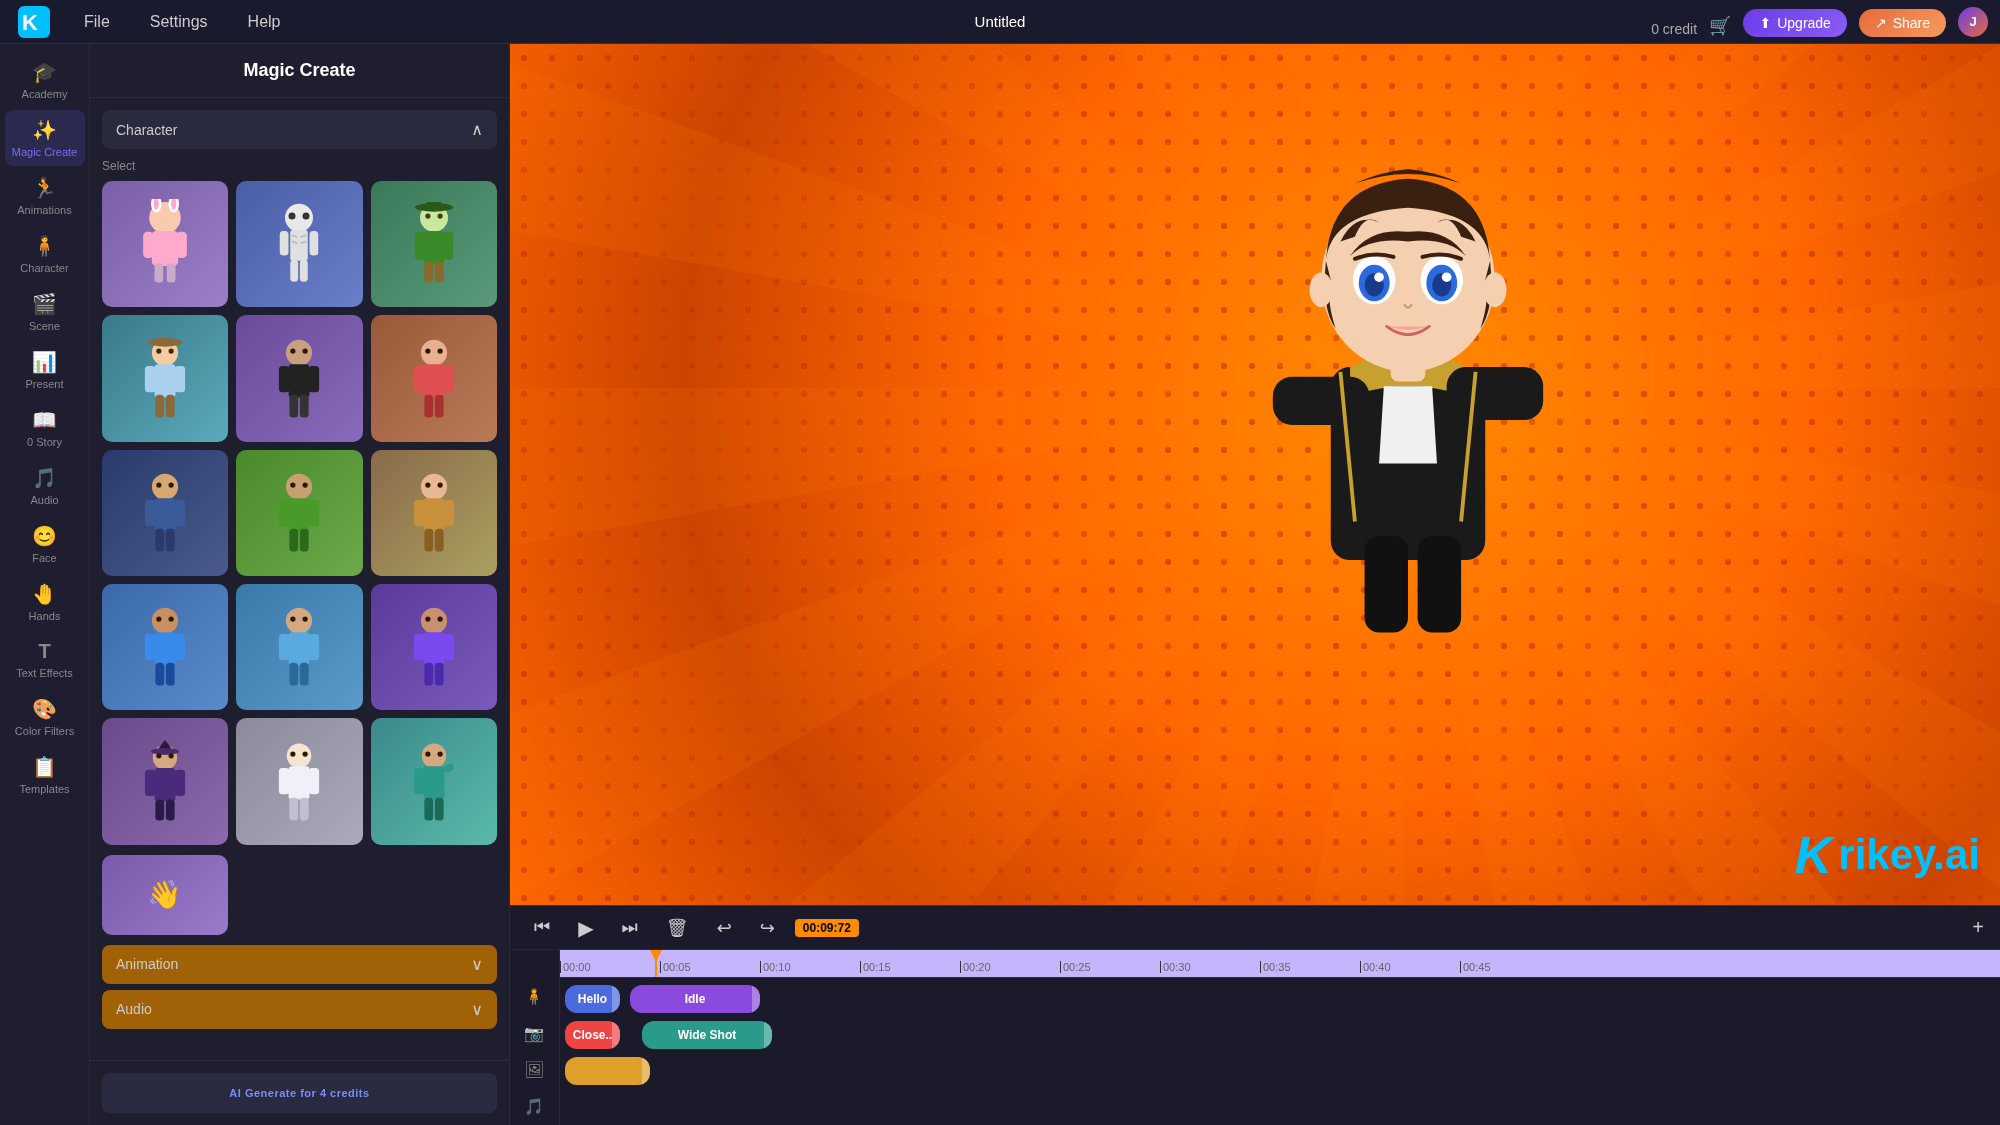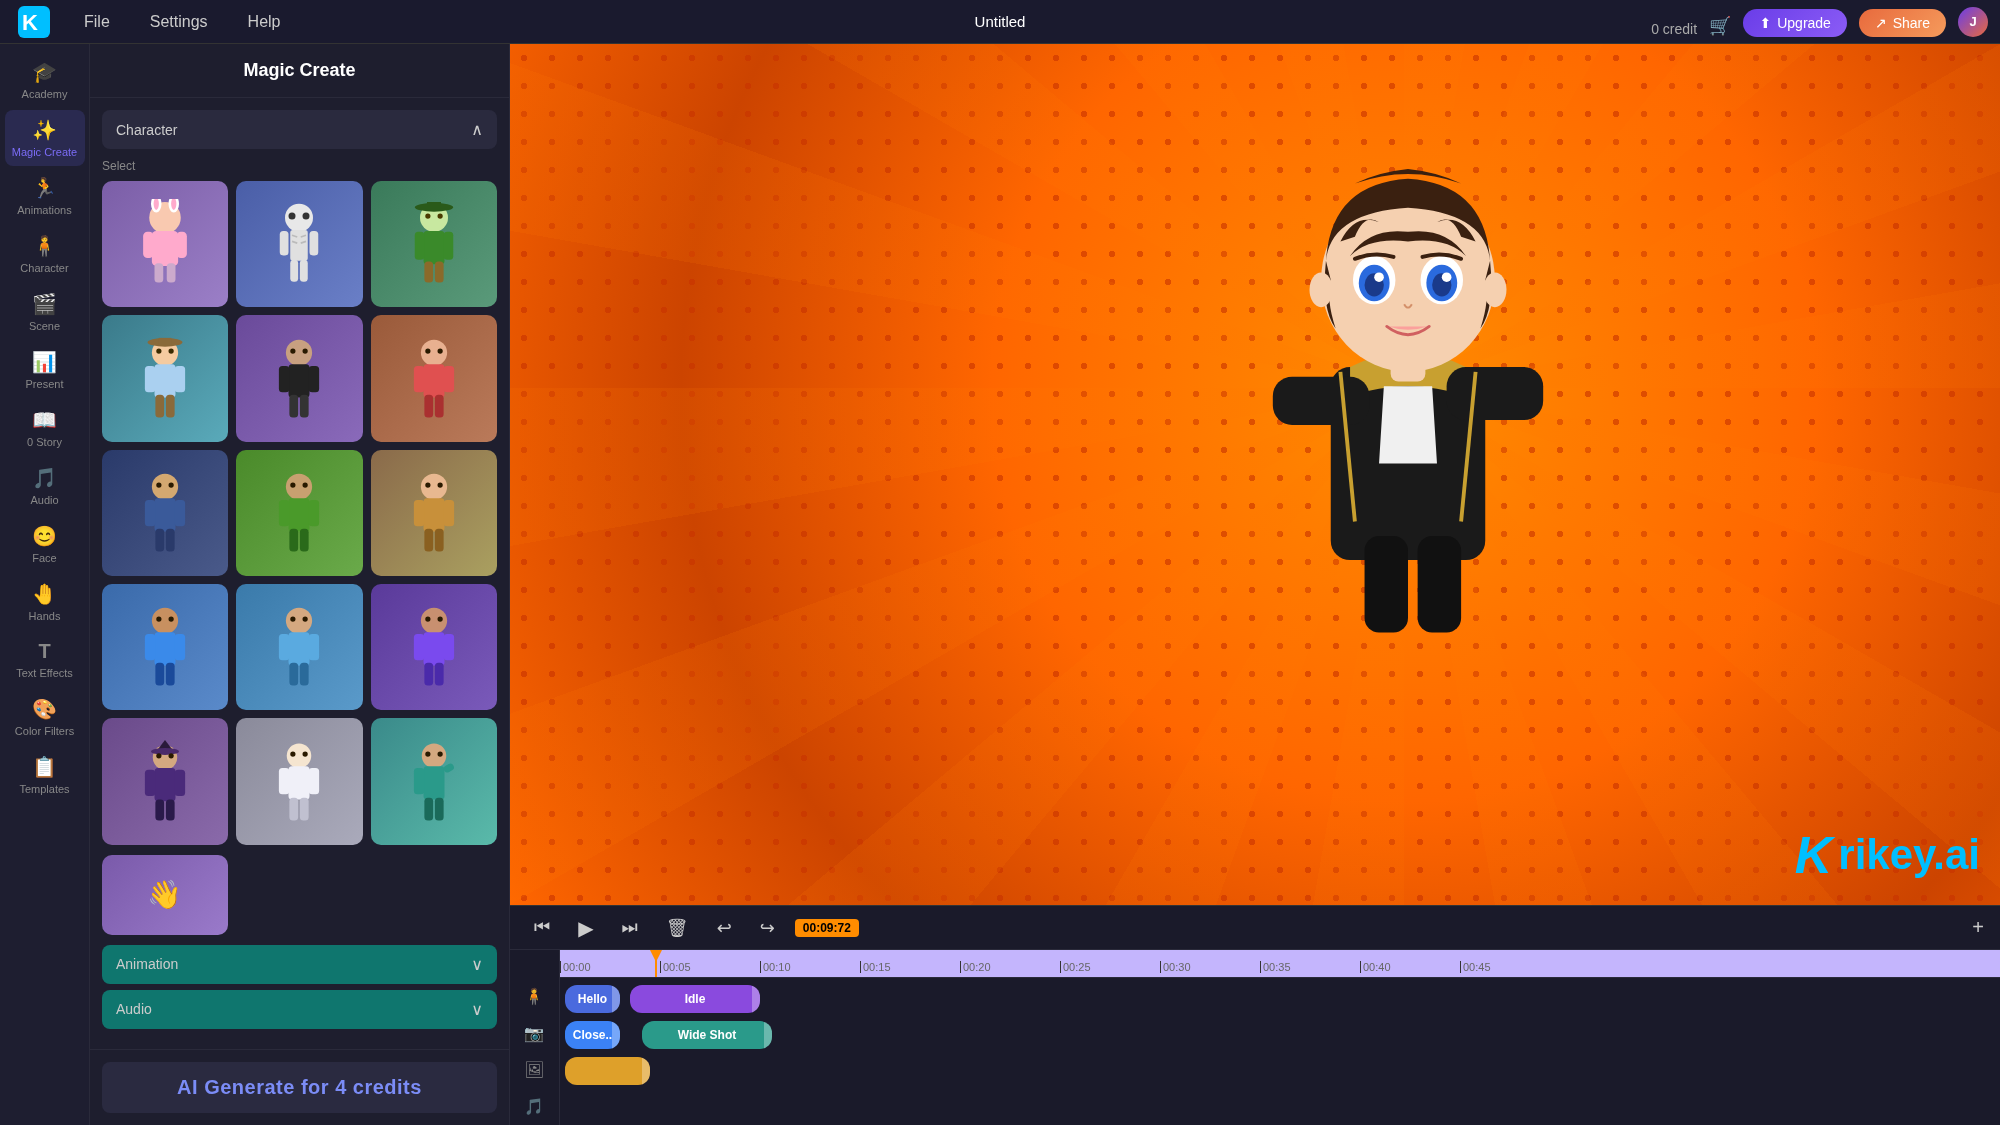--- a/index.html
+++ b/index.html
@@ -123,32 +123,32 @@
     .card-teal2 { background: linear-gradient(135deg, #3a8a8a, #5abaaa); }
     .card-half { width: 100%; background: linear-gradient(135deg, #7a5aaa, #9a7aca); }
 
     .char-figure {
       width: 100%; height: 100%; display: flex; align-items: center; justify-content: center;
       font-size: 36px;
     }
 
     .section-collapse-header {
       display: flex; align-items: center; justify-content: space-between;
-      background: #0f766e; border-radius: 8px; padding: 10px 14px;
+      background: #a16207; border-radius: 8px; padding: 10px 14px;
       color: #ccc; font-size: 14px; cursor: pointer; margin-bottom: 6px;
     }
 
     .magic-panel-footer {
       padding: 12px;
       border-top: 1px solid #2a2a3a;
     }
     .ai-generate-btn {
       width: 100%; padding: 14px;
       background: #2a2a40; border: none; border-radius: 8px;
-      color: #7b8cf6; font-size: 20px; font-weight: 600;
+      color: #7b8cf6; font-size: 11px; font-weight: 600;
       cursor: pointer; letter-spacing: 0.5px;
     }
 
     
     .canvas-area {
       flex: 1; display: flex; flex-direction: column;
       background: #111;
     }
     .canvas-viewport {
       flex: 1; position: relative; overflow: hidden;
@@ -247,21 +247,21 @@
       overflow: hidden; white-space: nowrap;
     }
     .track-clip-handle {
       position: absolute; right: 0; top: 0; bottom: 0; width: 8px;
       background: rgba(255,255,255,0.3); cursor: ew-resize; border-radius: 0 6px 6px 0;
     }
     .clip-blue { background: #4a6ade; color: #fff; }
     .clip-purple { background: #8a4ade; color: #fff; }
     .clip-green { background: #2a9a4a; color: #fff; }
     .clip-yellow { background: #dea02a; color: #fff; }
-    .clip-salmon { background: #3b82f6; color: #fff; }
+    .clip-salmon { background: #ef4444; color: #fff; }
     .clip-teal { background: #2a9a8a; color: #fff; }
 
     
     .krikey-watermark {
       position: absolute; bottom: 20px; right: 20px;
       z-index: 5; display: flex; align-items: center; gap: 4px;
     }
 
     
     ::-webkit-scrollbar { width: 6px; height: 6px; }

